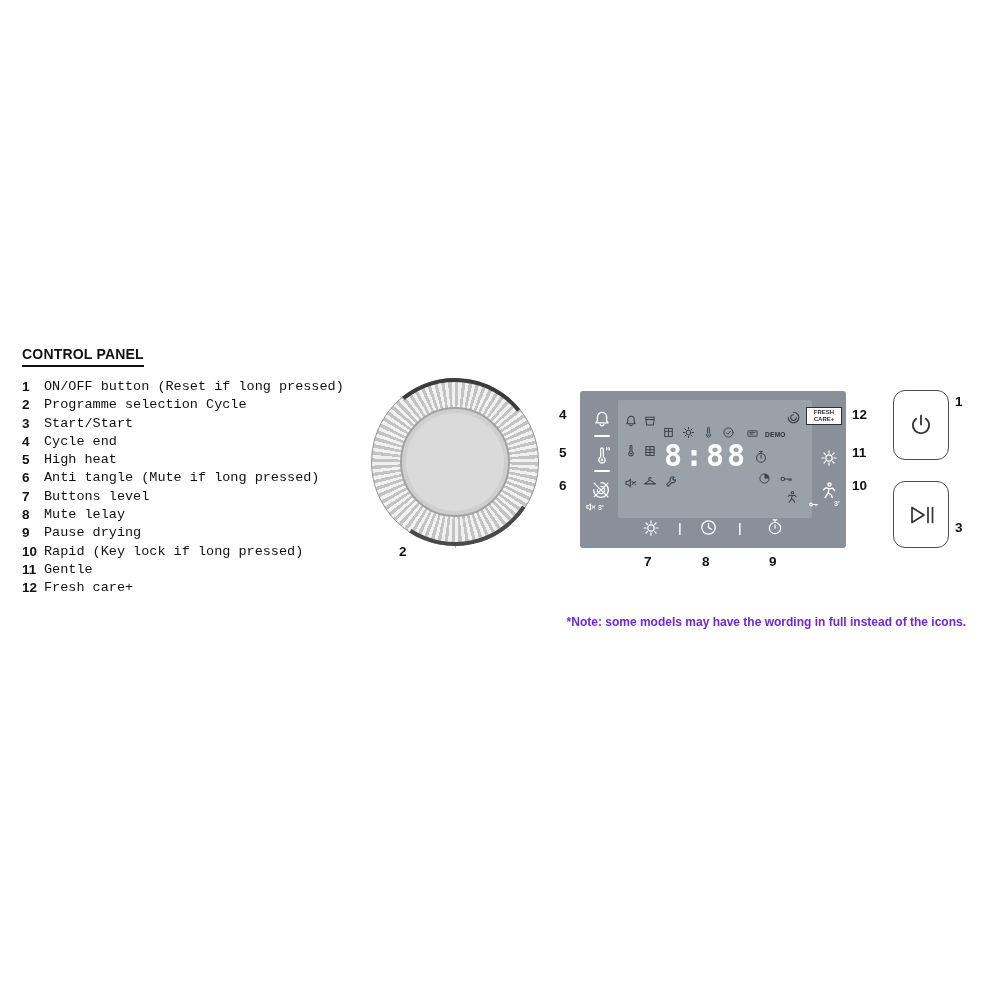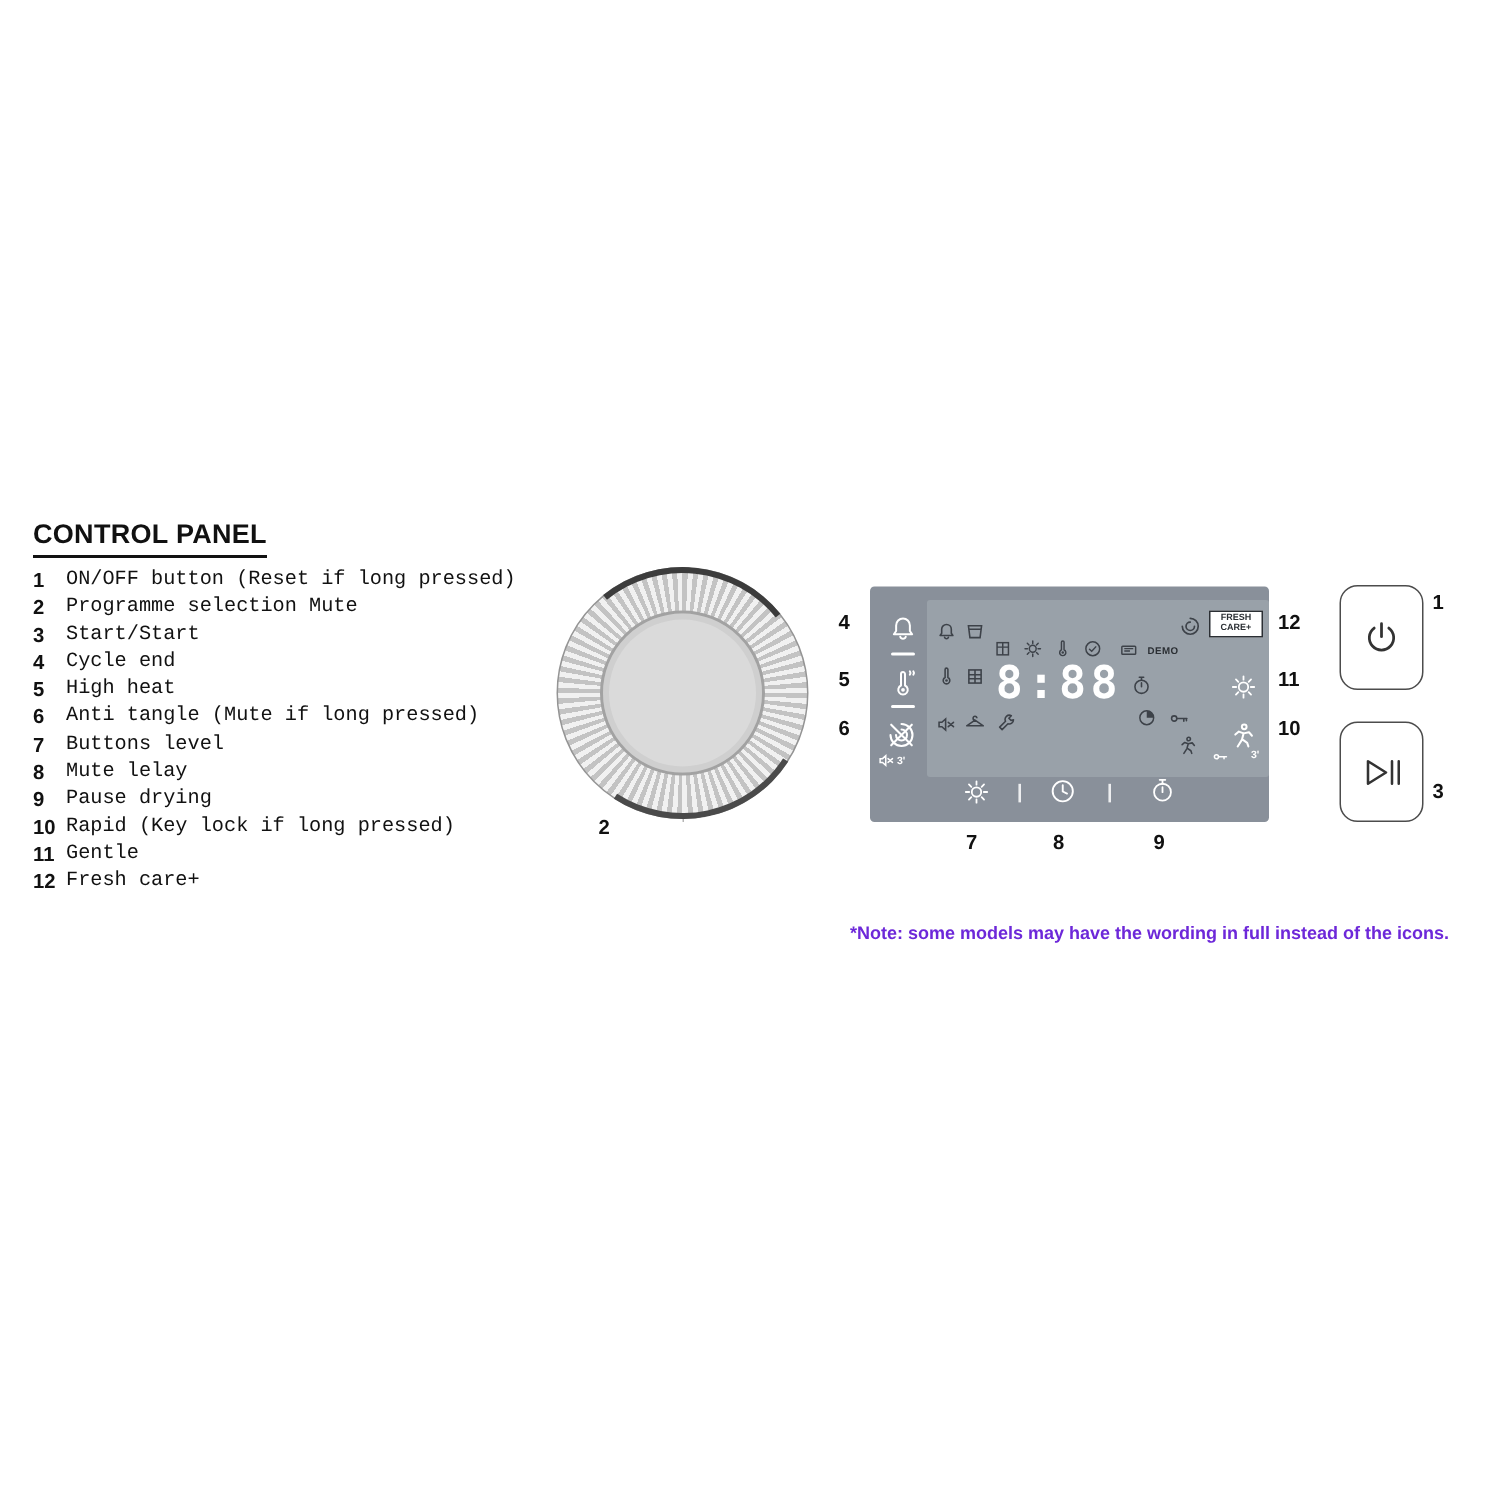--- a/index.html
+++ b/index.html
@@ -1,20 +1,20 @@
 <!DOCTYPE html>
 <html><head>
 <meta charset="utf-8">
 <style>
   html,body{margin:0;padding:0;background:#fff;}
   .sheet{position:relative;width:1000px;height:1000px;background:#fff;
          font-family:"Liberation Sans", sans-serif;color:#111;overflow:hidden;}
 
   
-  .title{position:absolute;left:22px;top:346px;font-size:18px;font-weight:bold;
+  .title{position:absolute;left:22px;top:346px;font-size:14px;font-weight:bold;
          letter-spacing:.2px;border-bottom:2.5px solid #111;padding-bottom:3px;width:fit-content;}
 
   
   .legend{position:absolute;left:22px;top:378px;font-size:13.5px;line-height:18.3px;}
   .legend-row{display:flex;}
   .legend-row .num{width:22px;font-weight:bold;flex:0 0 22px;}
   .legend-row .lbl{white-space:nowrap;font-family:Liberation Mono, monospace;}
   .legend-row.section .lbl{font-weight:bold;}
 
   
@@ -26,21 +26,21 @@
         border:4px solid transparent;box-sizing:border-box;pointer-events:none;}
   .knob-arc.top{border-top-color:#3c3c3c;transform:rotate(6deg);}
   .knob-arc.bottom{border-bottom-color:#4a4a4a;transform:rotate(-12deg);}
   .knob-inner{position:absolute;left:400px;top:407px;width:110px;height:110px;border-radius:50%;
         background:#dadada;border:2px solid #a2a2a2;box-sizing:border-box;
         box-shadow:inset 0 0 0 4px #cfcfcf;}
   .knob-num{position:absolute;left:399px;top:544px;font-size:13.5px;font-weight:bold;}
 
   
   .panel{position:absolute;left:580px;top:391px;width:266px;height:157px;background:#89909a;border-radius:3px;}
-  .display{position:absolute;left:38px;top:9px;width:228px;height:118px;background:#99a1a9;border-radius:2px;}
+  .display{position:absolute;left:38px;top:9px;width:194px;height:118px;background:#99a1a9;border-radius:2px;}
   .wic{color:#fff;position:absolute;}
   .dic{color:#3d4249;position:absolute;}
   svg{display:block;}
   .btn-dash{position:absolute;background:#fff;height:2px;width:16px;border-radius:1px;}
   .seg-time{position:absolute;left:44px;top:38px;width:88px;text-align:center;
         font-family:"DejaVu Sans Mono", monospace;font-weight:700;font-size:30px;color:#fff;letter-spacing:3px;}
   .demo-txt{position:absolute;left:147px;top:31px;font-size:6.5px;font-weight:bold;color:#2b2f34;letter-spacing:.3px;}
   .fc-badge{position:absolute;left:226px;top:16px;width:36px;background:#fff;border:1px solid #2b2f34;
         font-size:6px;font-weight:bold;line-height:7px;text-align:center;color:#2b2f34;padding:1px 0;box-sizing:border-box;}
   .sep{position:absolute;color:#fff;font-size:13px;font-weight:bold;opacity:.85;}
@@ -65,21 +65,21 @@
 
   <div class="title">CONTROL PANEL</div>
 
   <div class="legend">
     <div class="legend-row">
         <span class="num">1</span>
         <span class="lbl">ON/OFF button (Reset if long pressed)</span>
       </div>
     <div class="legend-row">
         <span class="num">2</span>
-        <span class="lbl">Programme selection Mute</span>
+        <span class="lbl">Programme selection Cycle</span>
       </div>
     <div class="legend-row">
         <span class="num">3</span>
         <span class="lbl">Start/Start</span>
       </div>
     <div class="legend-row">
         <span class="num">4</span>
         <span class="lbl">Cycle end</span>
       </div>
     <div class="legend-row">

